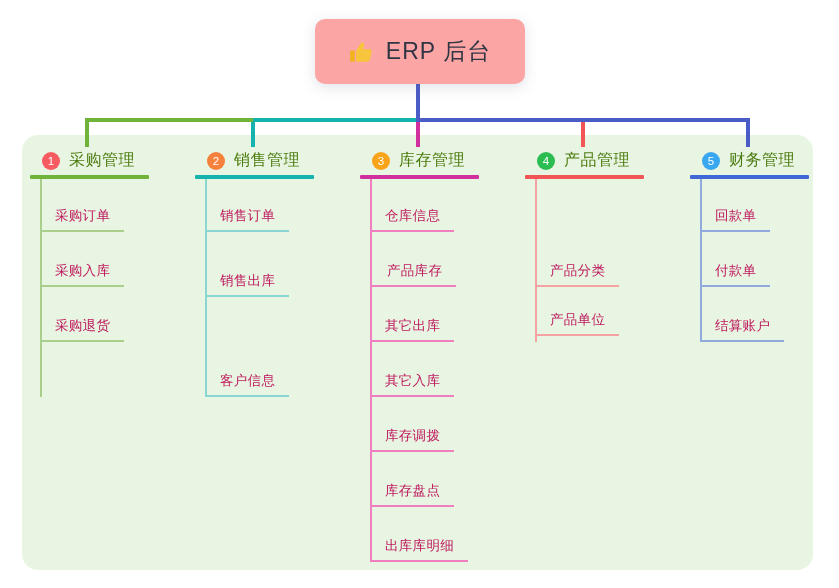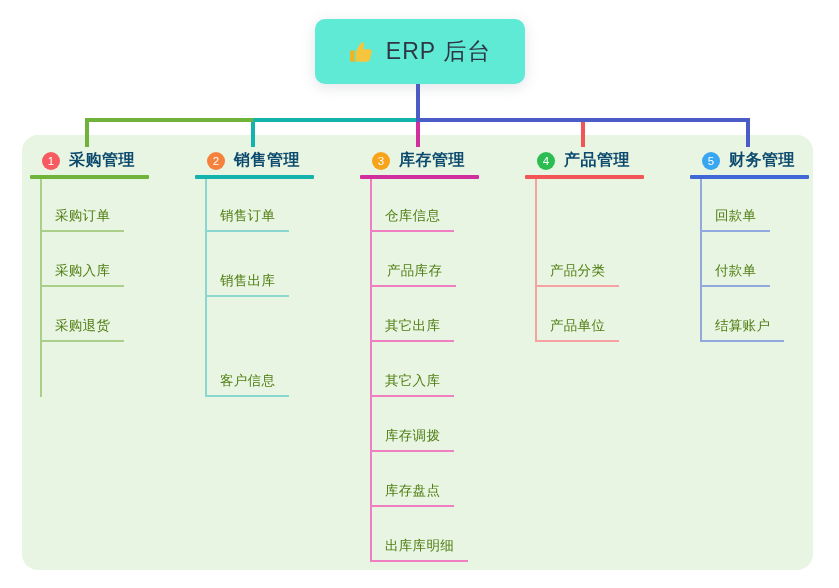--- a/index.html
+++ b/index.html
@@ -1,33 +1,33 @@
 <!DOCTYPE html>
 <html><head>
 <meta charset="utf-8">
 <style>
   html,body{margin:0;padding:0;background:#ffffff;}
   body{font-family:"Liberation Sans","DejaVu Sans",sans-serif;}
   .stage{position:relative;width:839px;height:588px;overflow:hidden;background:#ffffff;}
   .panel{position:absolute;left:22px;top:135px;width:791px;height:435px;
          background:#e8f5e2;border-radius:16px;z-index:0;}
-  .root-card{position:absolute;left:315px;top:19px;width:210px;height:65px;background:#5eead4;
+  .root-card{position:absolute;left:315px;top:19px;width:210px;height:65px;background:#fca5a5;
              border-radius:10px;box-shadow:0 3px 14px rgba(90,100,125,.18);
              display:flex;align-items:center;justify-content:center;gap:11px;z-index:3;}
   .root-title{font-size:23px;color:#2f3542;font-weight:500;letter-spacing:1px;}
   .line{position:absolute;z-index:1;}
   .branch{position:absolute;top:146px;width:160px;z-index:2;}
   .branch-header{display:flex;align-items:center;gap:9px;height:29px;padding-left:12px;cursor:default;}
   .badge{width:18px;height:18px;border-radius:50%;color:#ffffff;font-size:11.5px;line-height:18px;
          text-align:center;flex:0 0 18px;}
-  .branch-title{font-size:16px;color:#0c4a6e;font-weight:700;letter-spacing:.5px;white-space:nowrap;}
+  .branch-title{font-size:16px;color:#4d7c0f;font-weight:400;letter-spacing:.5px;white-space:nowrap;}
   .branch-underline{width:119px;height:4px;border-radius:1px;}
   .trunk{position:absolute;left:10px;top:33px;width:2px;}
   .sub-item{position:absolute;left:10px;padding:0 14px 5px 15px;border-bottom:2px solid;white-space:nowrap;}
-  .sub-label{font-size:13.5px;color:#4d7c0f;line-height:19px;letter-spacing:.3px;margin-top:36px;}
+  .sub-label{font-size:13.5px;color:#be185d;line-height:19px;letter-spacing:.3px;margin-top:36px;}
 </style>
 </head>
 <body>
 
 <div class="stage">
   <div class="panel"></div>
 
   <div class="root-card">
     <svg width="26" height="26" viewBox="0 0 24 24">
       <path fill="#f2b321" d="M2 10.5h3.4V21H2c-.55 0-1-.45-1-1v-8.5c0-.55.45-1 1-1z"></path>
@@ -86,21 +86,21 @@
         <div class="sub-item" style="top: 390px; border-bottom-color: rgb(239, 127, 192);"><span class="sub-label">出库库明细</span></div>
       </div>
       <div class="branch" style="left: 525px;">
         <div class="branch-header">
           <span class="badge" style="background: rgb(44, 189, 82);">4</span>
           <span class="branch-title">产品管理</span>
         </div>
         <div class="branch-underline" style="background: rgb(242, 85, 85);"></div>
         <div class="trunk" style="height: 163px; background: rgb(247, 162, 162);"></div>
         <div class="sub-item" style="top: 115px; border-bottom-color: rgb(247, 162, 162);"><span class="sub-label">产品分类</span></div>
-        <div class="sub-item" style="top: 170px; border-bottom-color: rgb(247, 162, 162);"><span class="sub-label">产品单位</span></div>
+        <div class="sub-item" style="top: 164px; border-bottom-color: rgb(247, 162, 162);"><span class="sub-label">产品单位</span></div>
       </div>
       <div class="branch" style="left: 690px;">
         <div class="branch-header">
           <span class="badge" style="background: rgb(56, 167, 240);">5</span>
           <span class="branch-title">财务管理</span>
         </div>
         <div class="branch-underline" style="background: rgb(63, 104, 214);"></div>
         <div class="trunk" style="height: 163px; background: rgb(146, 169, 222);"></div>
         <div class="sub-item" style="top: 60px; border-bottom-color: rgb(146, 169, 222);"><span class="sub-label">回款单</span></div>
         <div class="sub-item" style="top: 115px; border-bottom-color: rgb(146, 169, 222);"><span class="sub-label">付款单</span></div>

